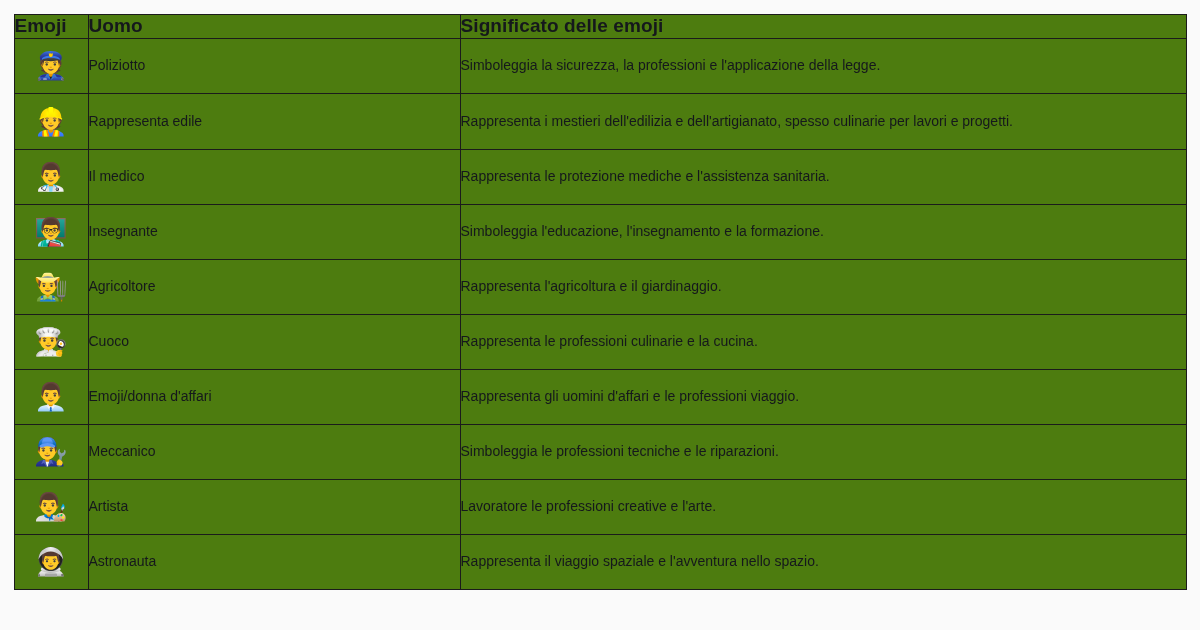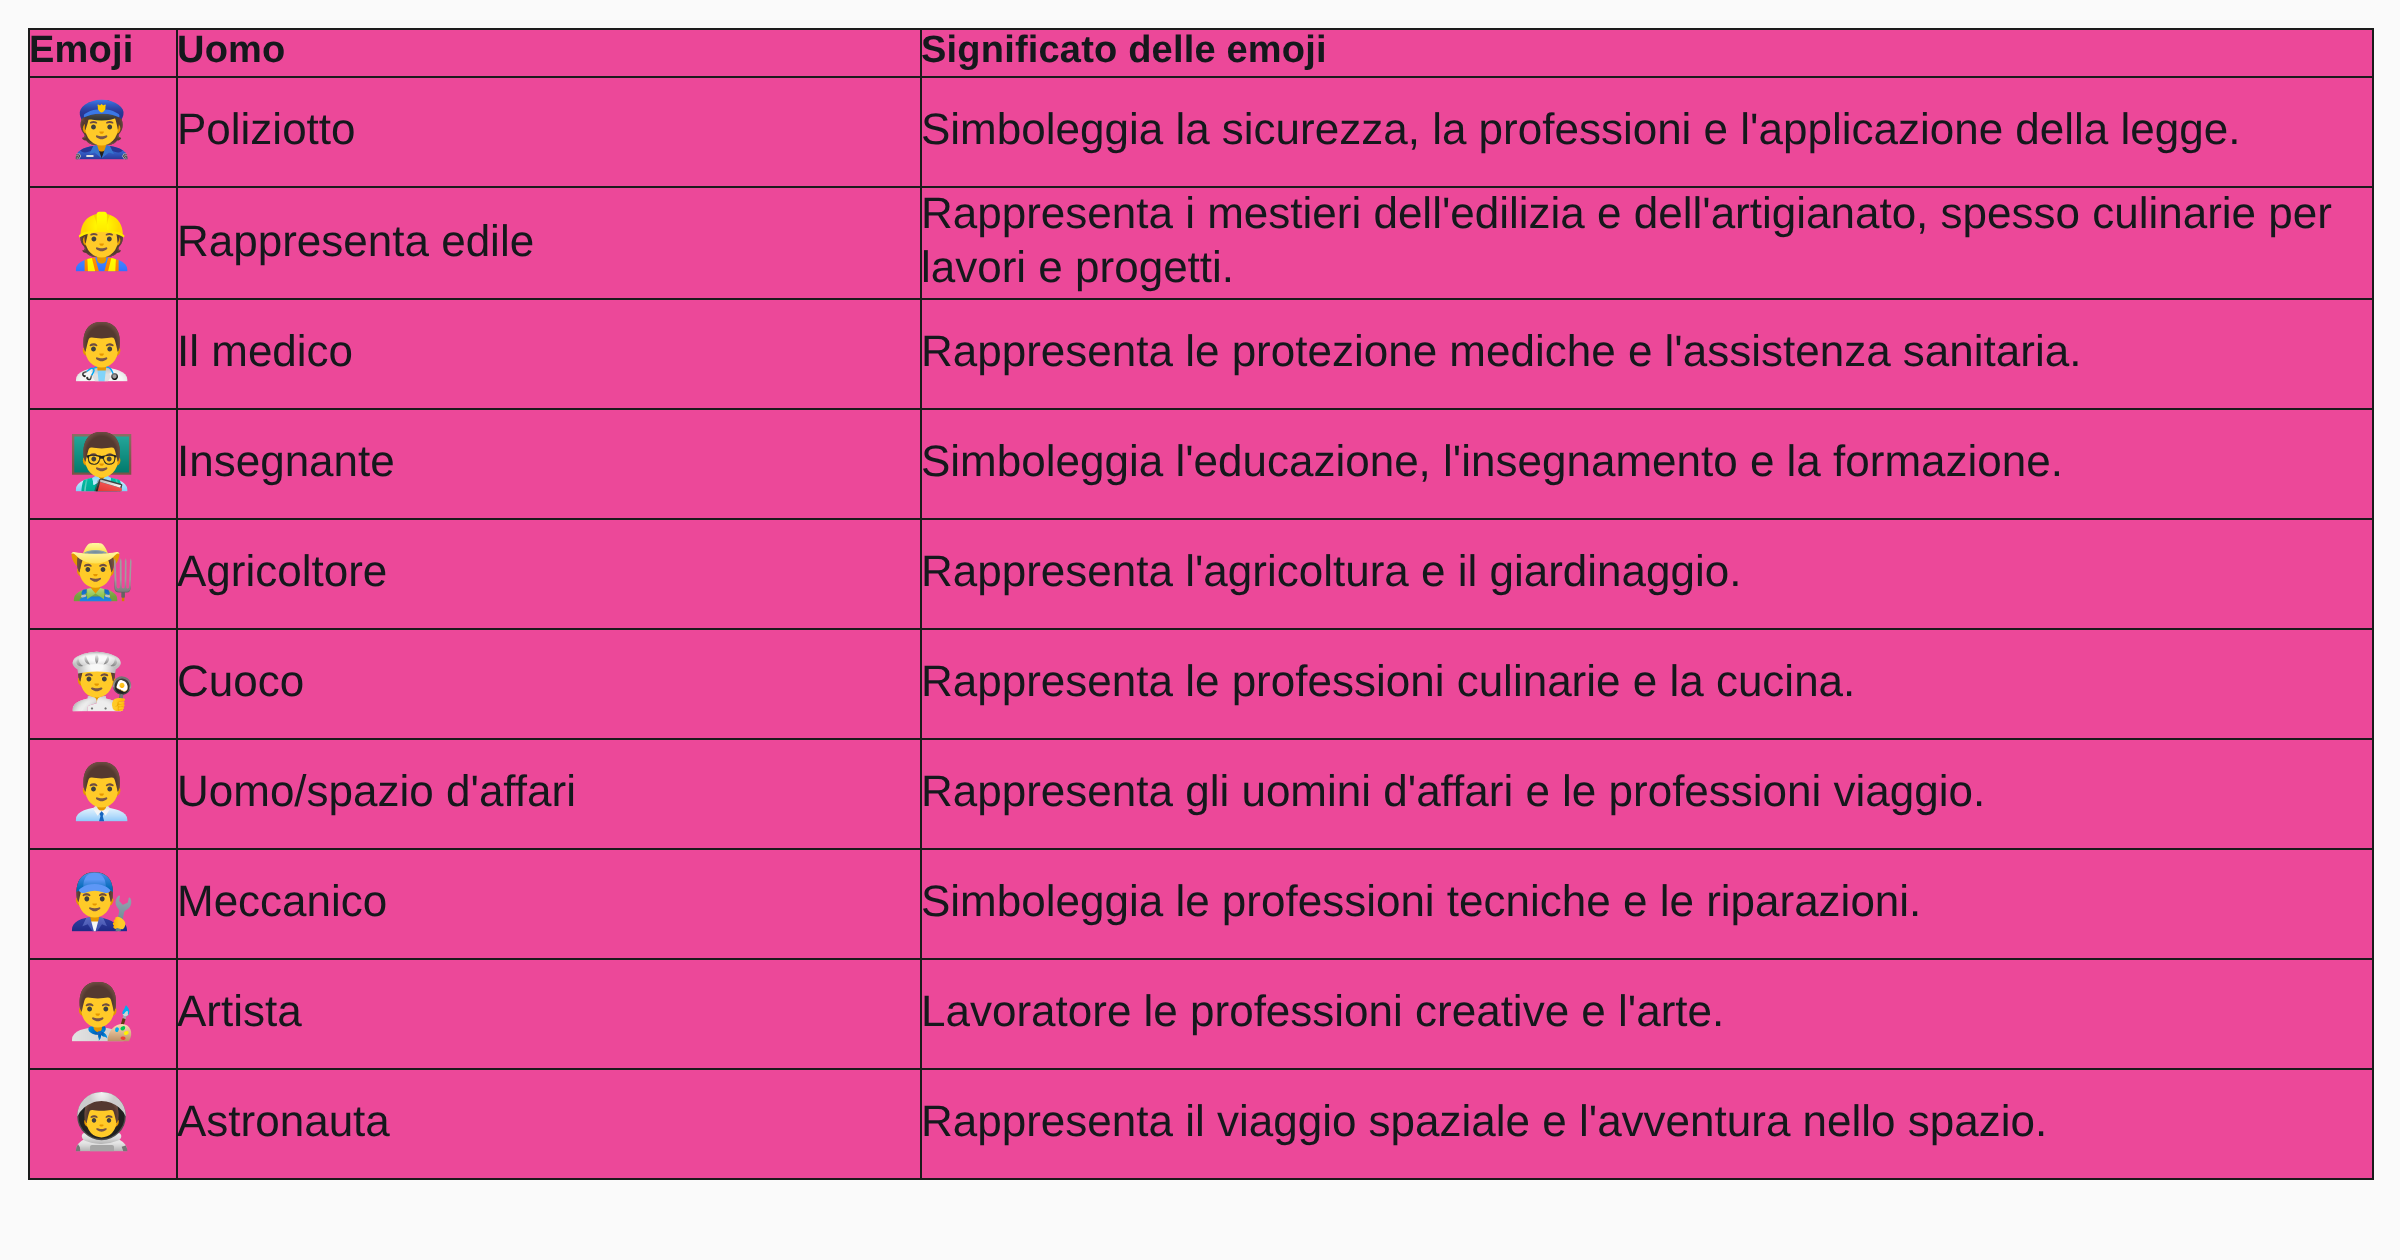--- a/index.html
+++ b/index.html
@@ -18,38 +18,38 @@
     box-sizing: border-box;
     display: flex;
     align-items: flex-start;
     justify-content: center;
   }
   table.emoji-table {
     border-collapse: collapse;
     width: 1172px;
     margin-top: 14px;
     table-layout: fixed;
-    background: #ec4899;
+    background: #4d7c0f;
   }
   table.emoji-table td,
   table.emoji-table th {
     border: 1px solid #1b1b1b;
     padding: 0;
     vertical-align: middle;
   }
   th {
     text-align: left;
     font-size: 19px;
     font-weight: bold;
     letter-spacing: 0.1px;
     padding: 9px 10px 10px 10px;
     line-height: 1.2;
   }
   td {
-    font-size: 22px;
+    font-size: 14px;
     line-height: 1.22;
     padding: 8px 10px 9px 10px;
   }
   .col-emoji { width: 74px; }
   .col-nome  { width: 372px; }
   .col-sign  { width: 726px; }
 
   td.emoji-cell {
     text-align: center;
     font-size: 27px;
@@ -105,21 +105,21 @@
         <td class="nome-cell">Agricoltore</td>
         <td class="sign-cell">Rappresenta l'agricoltura e il giardinaggio.</td>
       </tr>
       <tr class="row">
         <td class="emoji-cell">👨‍🍳</td>
         <td class="nome-cell">Cuoco</td>
         <td class="sign-cell">Rappresenta le professioni culinarie e la cucina.</td>
       </tr>
       <tr class="row">
         <td class="emoji-cell">👨‍💼</td>
-        <td class="nome-cell">Uomo/spazio d'affari</td>
+        <td class="nome-cell">Emoji/donna d'affari</td>
         <td class="sign-cell">Rappresenta gli uomini d'affari e le professioni viaggio.</td>
       </tr>
       <tr class="row">
         <td class="emoji-cell">👨‍🔧</td>
         <td class="nome-cell">Meccanico</td>
         <td class="sign-cell">Simboleggia le professioni tecniche e le riparazioni.</td>
       </tr>
       <tr class="row">
         <td class="emoji-cell">👨‍🎨</td>
         <td class="nome-cell">Artista</td>

